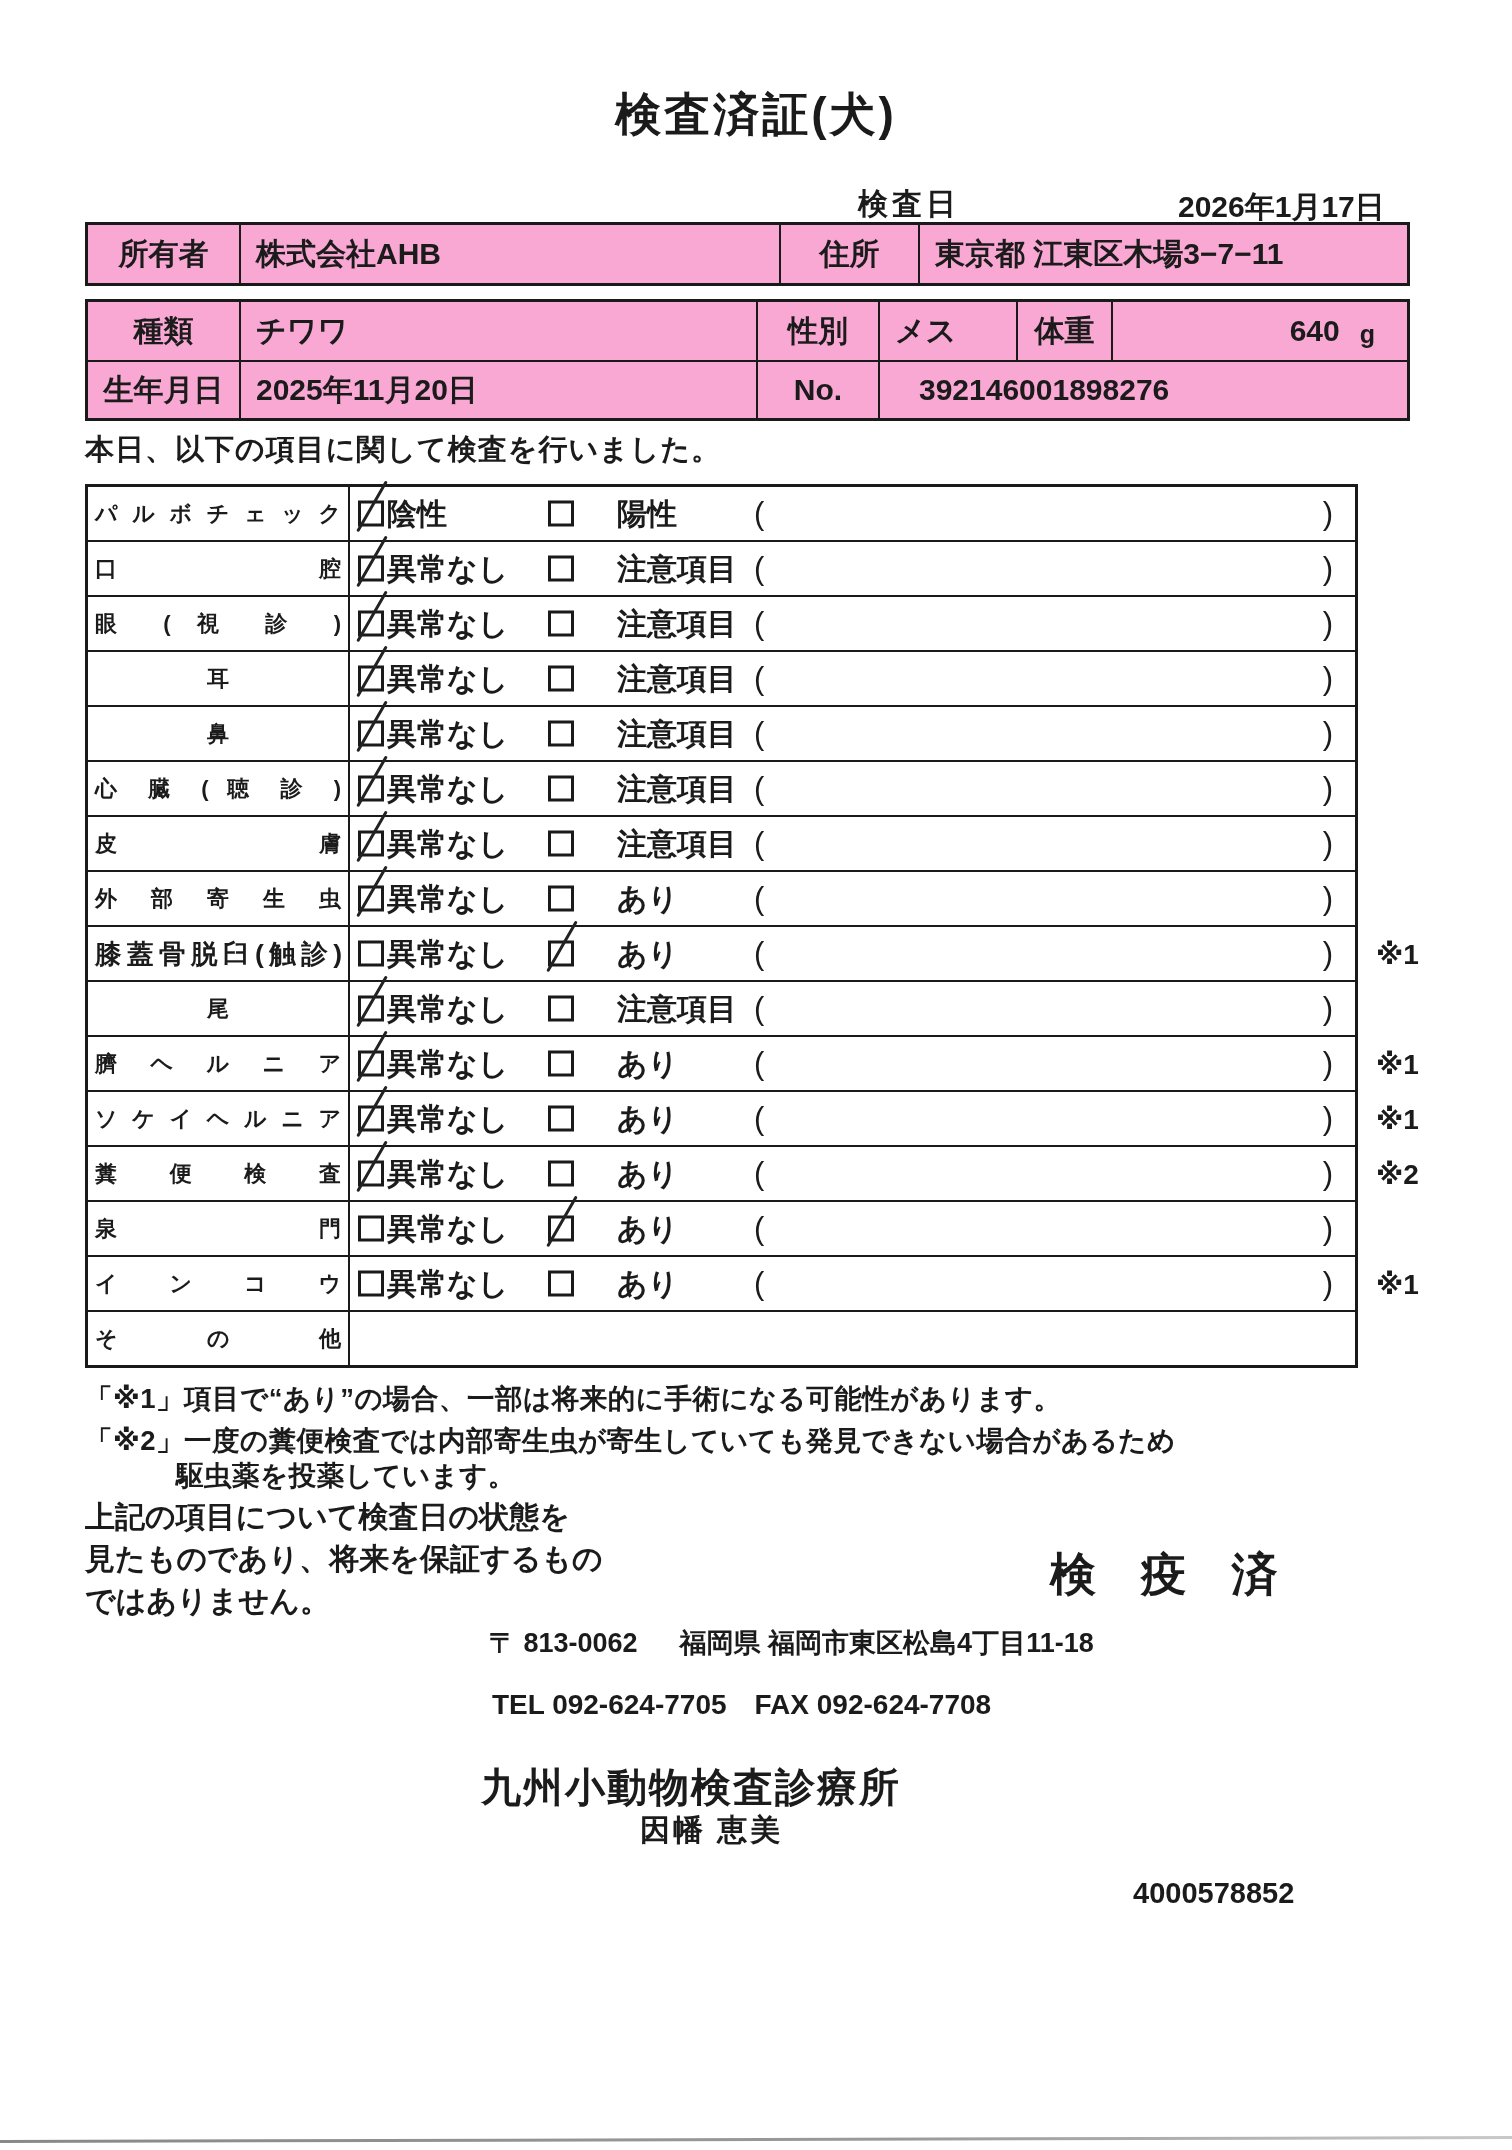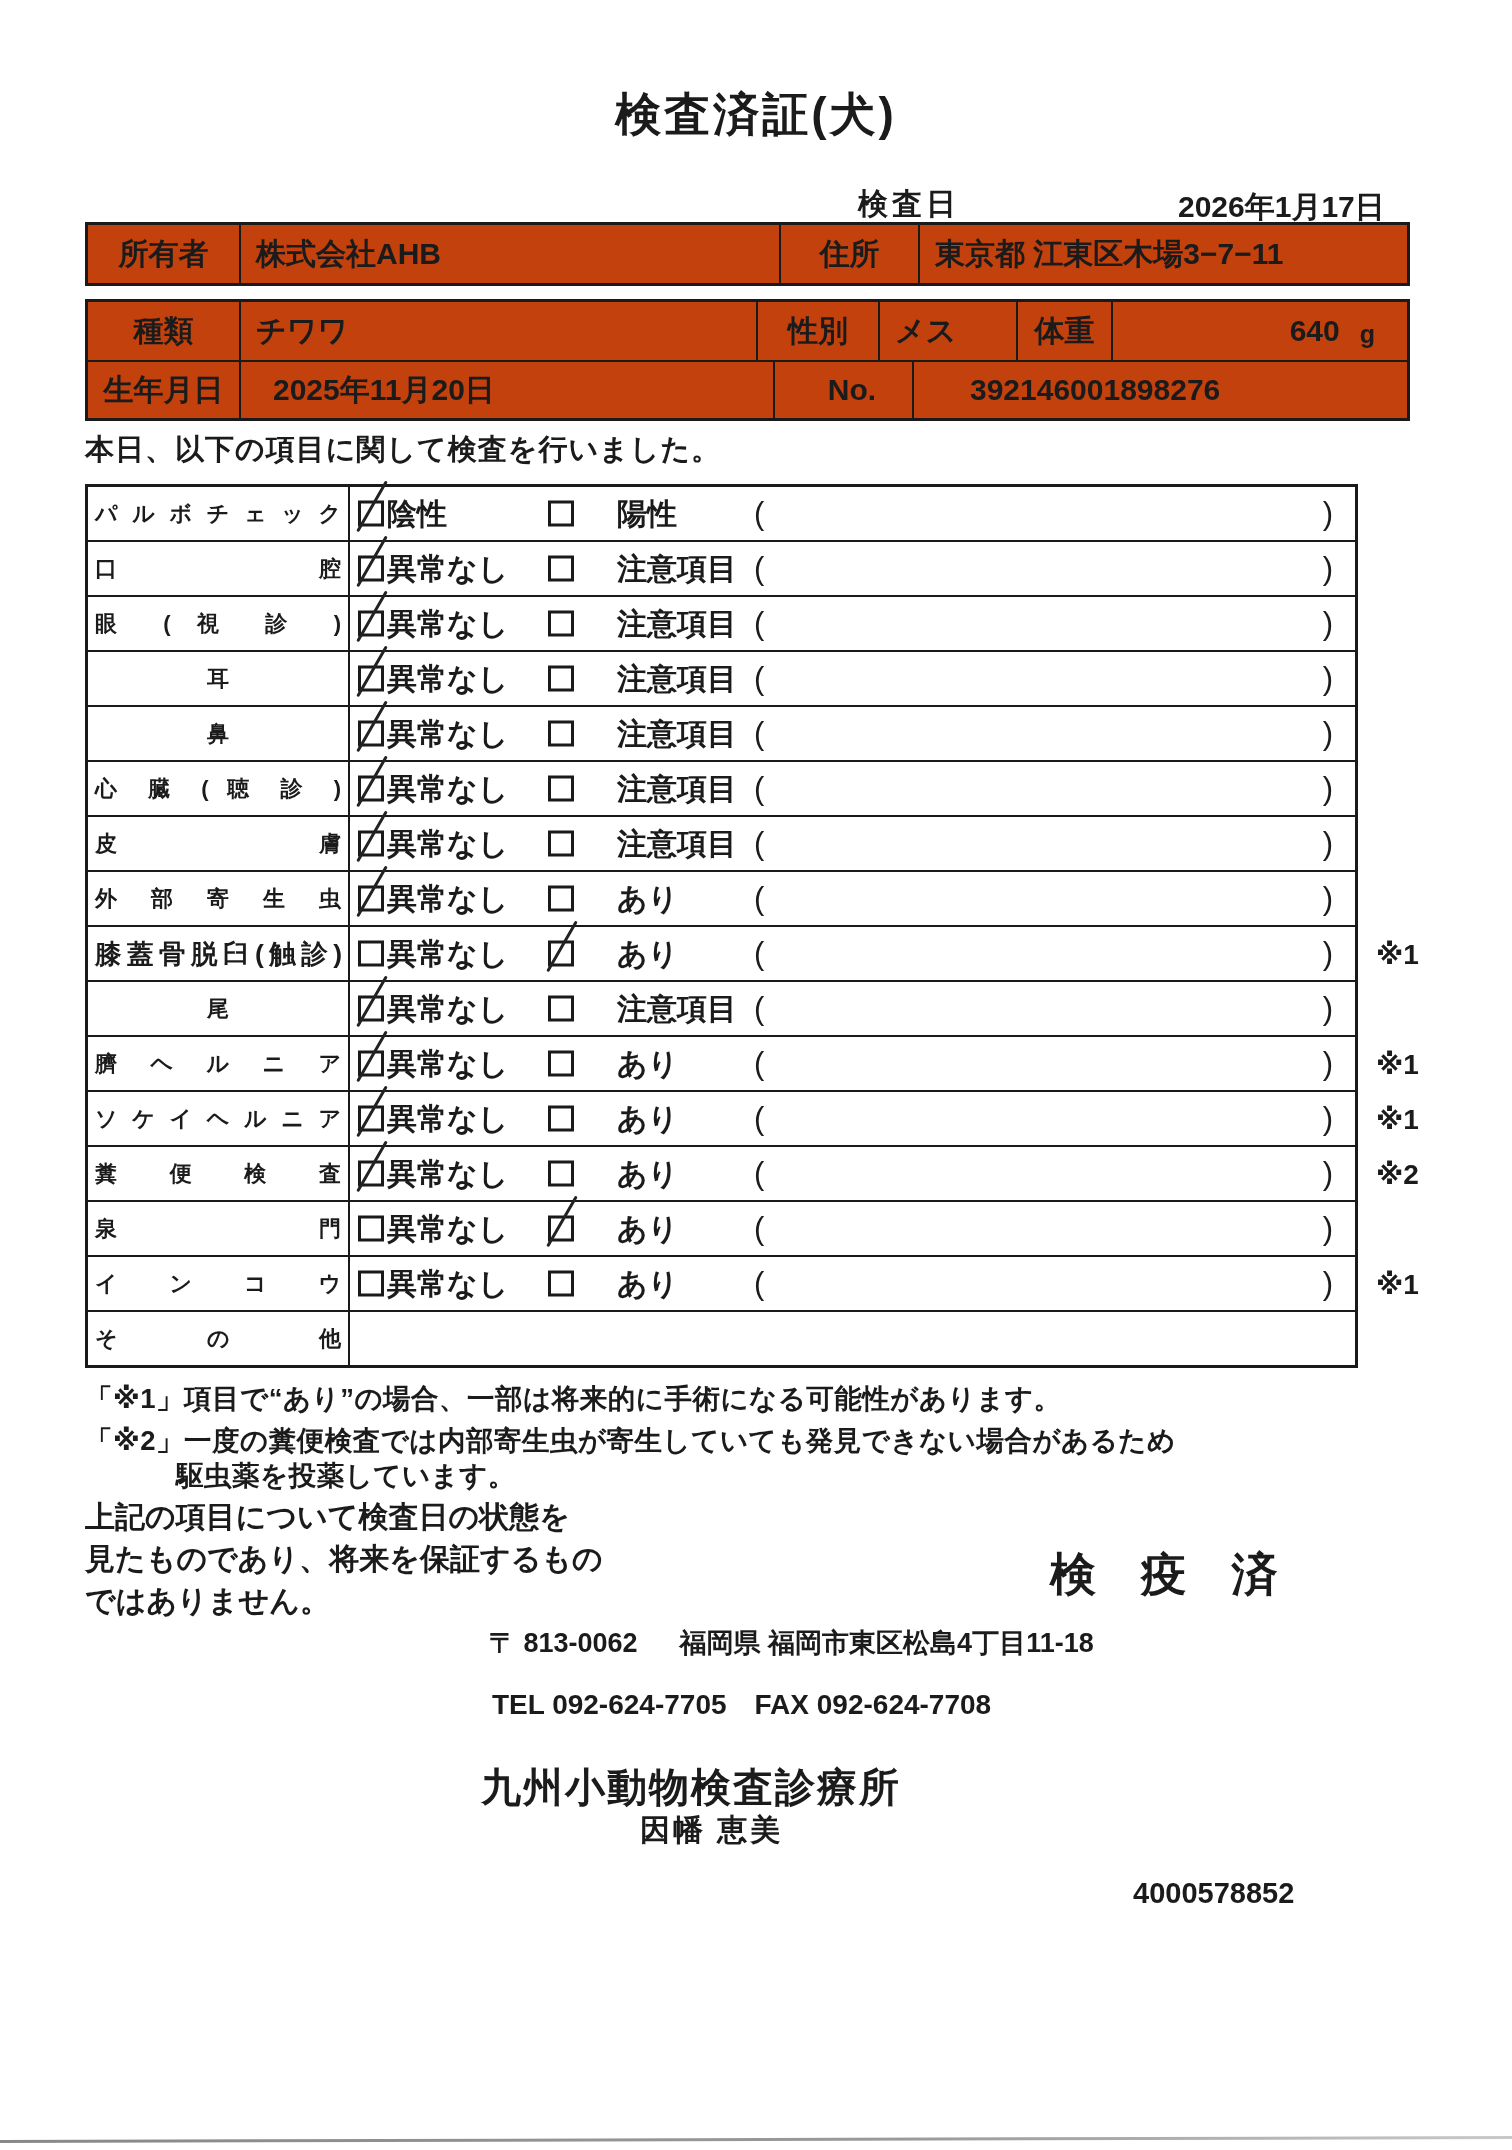--- a/index.html
+++ b/index.html
@@ -12,25 +12,25 @@
 
   
   .doc-title {
     left:0; top:84px; width:100%; text-align:center;
     font-size:46px; font-weight:700; letter-spacing:3px;
   }
   .date-label { left:858px; top:184px; font-size:30px; font-weight:600; letter-spacing:4px; }
   .date-value { left:1178px; top:187px; font-size:30px; font-weight:600; }
 
   
-  .htable { left:85px; width:1325px; border:3px solid #1a1a1a; background:#c2410c; }
+  .htable { left:85px; width:1325px; border:3px solid #1a1a1a; background:#f9a8d4; }
   .owner-table { top:222px; }
   .info-table  { top:299px; }
   .hrow { display:flex; height:58px; }
-  .hrow + .hrow { border-top:2px solid #1a1a1a;gap:17px; }
+  .hrow + .hrow { border-top:2px solid #1a1a1a; }
   .hcell {
     display:flex; align-items:center; font-size:30px; font-weight:600;
     border-right:2px solid #1a1a1a; overflow:hidden; white-space:nowrap;
   }
   .hcell:last-child { border-right:none; }
   .hc-label { justify-content:center; }
   .hc-value { justify-content:flex-start; padding-left:15px; }
   .w-owner-label { width:153px; } .w-owner-value { width:540px; }
   .w-addr-label  { width:139px; } .w-addr-value  { flex:1; }
   .w-breed-label { width:153px; } .w-breed-value { width:517px; }

